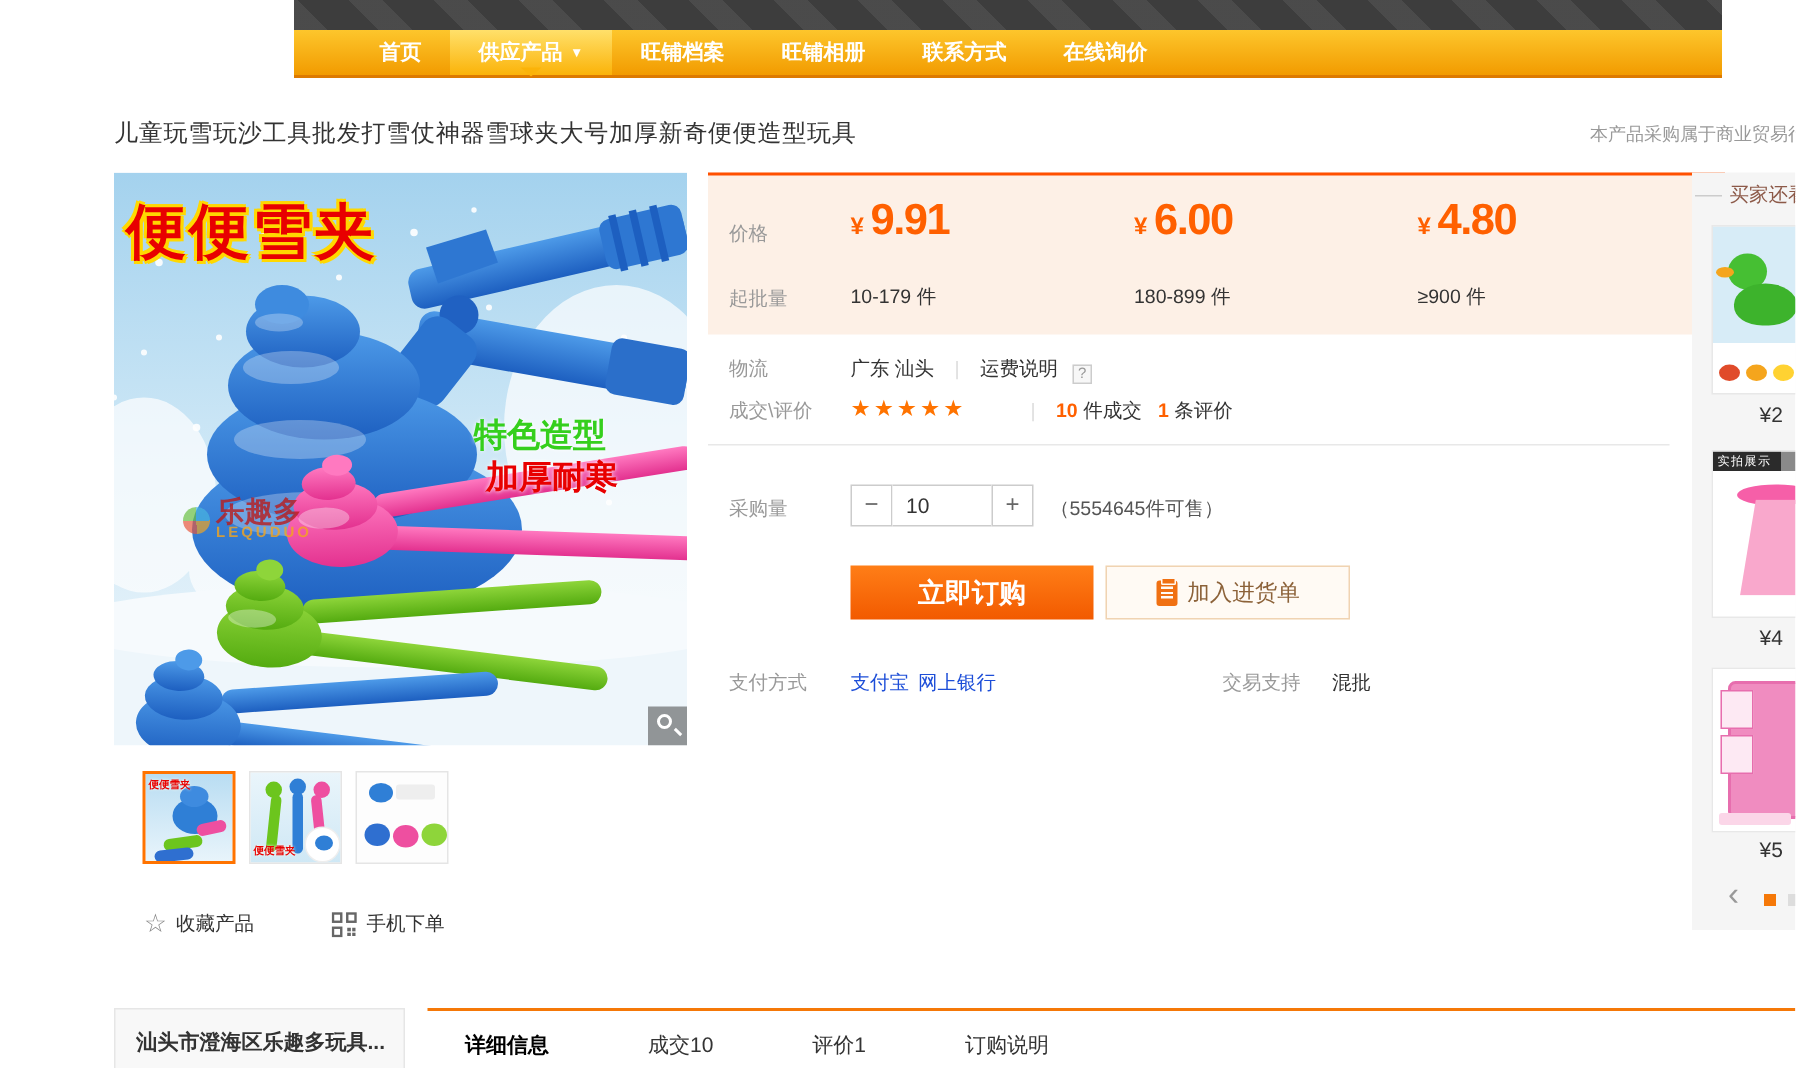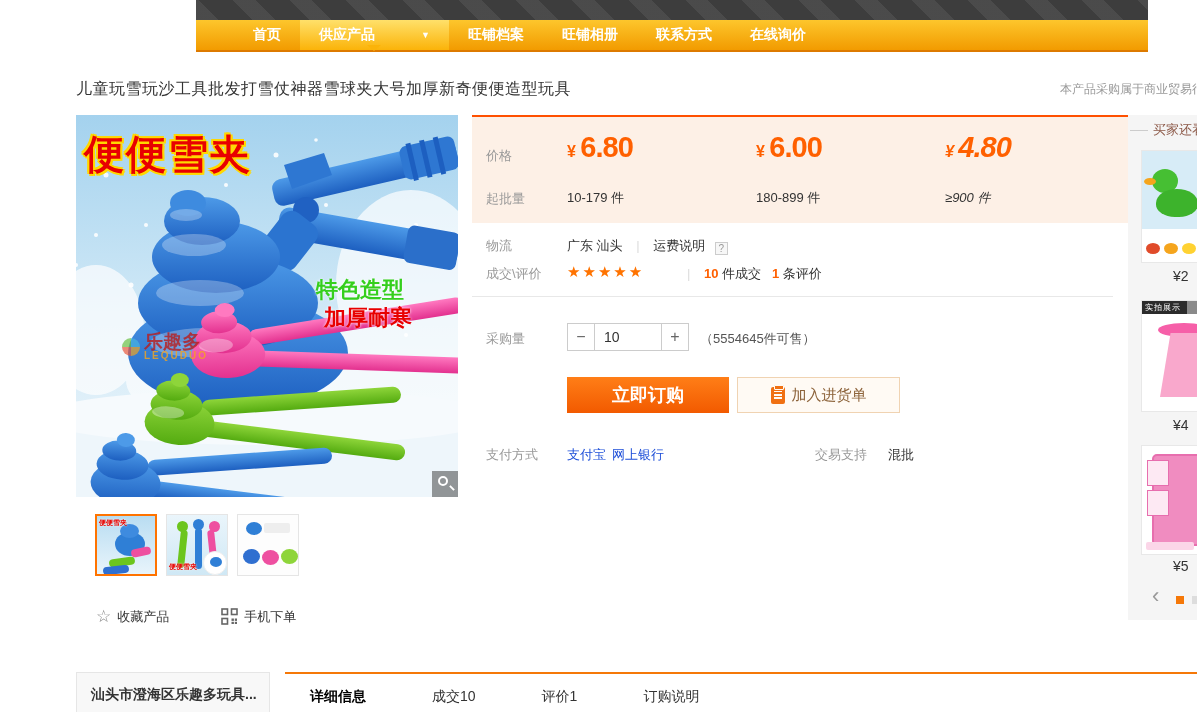--- a/index.html
+++ b/index.html
@@ -10,21 +10,21 @@
   
   .top-stripe { position:absolute; left:196px; top:0; width:952px; height:20px;
     background:#3d3d3d;
     background-image:repeating-linear-gradient(45deg, rgba(255,255,255,.07) 0 16px, transparent 16px 40px); }
   .nav { position:absolute; left:196px; top:20px; width:952px; height:32px;
     background:linear-gradient(#fdc62c,#f29b00); border-bottom:2px solid #dd7a00;
     display:flex; align-items:stretch; }
   .nav-item { display:flex; align-items:center; padding:0 19px; color:#fff;
     font-size:14px; font-weight:bold; cursor:pointer; white-space:nowrap; }
   .nav-item.first { margin-left:38px; }
-  .nav-item.active { background:linear-gradient(#ffe06a,#fbb309); position:relative;gap:41px; }
+  .nav-item.active { background:linear-gradient(#ffe06a,#fbb309); position:relative; }
   .nav-item .arrow { font-size:9px; margin-left:5px; }
   .nav-item.active:after { content:""; position:absolute; left:50%; bottom:-8px; margin-left:-7px;
     border:7px solid transparent; border-top:6px solid #fbb309; }
 
   
   .prod-title { position:absolute; left:76px; top:79px; font-size:16px; color:#333;
     font-weight:500; letter-spacing:.5px; }
   .prod-note { position:absolute; left:1060px; top:81px; width:137px; font-size:12px;
     color:#999; white-space:nowrap; overflow:hidden; }
 
@@ -63,21 +63,21 @@
   
   .price-box { position:absolute; left:472px; top:115px; width:678px; height:108px;
     background:#fdf0e6; border-top:2px solid #ff5000; }
   .lbl { color:#999; font-size:13px; }
   .pb-lbl-price { position:absolute; left:14px; top:30px; }
   .pb-lbl-moq { position:absolute; left:14px; top:73px; }
   .tier { position:absolute; top:14px; width:180px; }
   .tier .yen { color:#ff6000; font-size:16px; font-weight:bold; }
   .tier .amt { color:#ff6000; font-size:29px; font-weight:bold; letter-spacing:-1px; }
   .tier .moq { position:absolute; top:58px; left:0; font-size:13px; color:#333; }
-  .tier1 { left:95px; } .tier2 { left:284px; } .tier3 { left:473px;font-style:italic; }
+  .tier1 { left:95px; } .tier2 { left:284px; } .tier3 { left:473px; }
 
   .row { position:absolute; left:472px; width:641px; font-size:13px; }
   .row .rl { position:absolute; left:14px; top:0; }
   .r-logi { top:237px; }
   .r-logi .rv { position:absolute; left:95px; top:0; color:#333; }
   .sep { color:#ddd; margin:0 10px; }
   .q-help { display:inline-block; width:13px; height:13px; line-height:12px; text-align:center;
     border:1px solid #ccc; background:#f7f7f7; color:#999; font-size:10px; margin-left:6px;
     vertical-align:-2px; cursor:pointer; }
   .r-deal { top:265px; }
@@ -354,21 +354,21 @@
         </g>
     </svg>
     <span>手机下单</span>
   </div>
 
   <div class="price-box">
     <span class="lbl pb-lbl-price">价格</span>
     <span class="lbl pb-lbl-moq">起批量</span>
     <div class="tier tier1">
       <span class="yen">¥</span>
-      <span class="amt">6.80</span>
+      <span class="amt">9.91</span>
       <span class="moq">10-179 件</span>
     </div>
     <div class="tier tier2">
       <span class="yen">¥</span>
       <span class="amt">6.00</span>
       <span class="moq">180-899 件</span>
     </div>
     <div class="tier tier3">
       <span class="yen">¥</span>
       <span class="amt">4.80</span>

